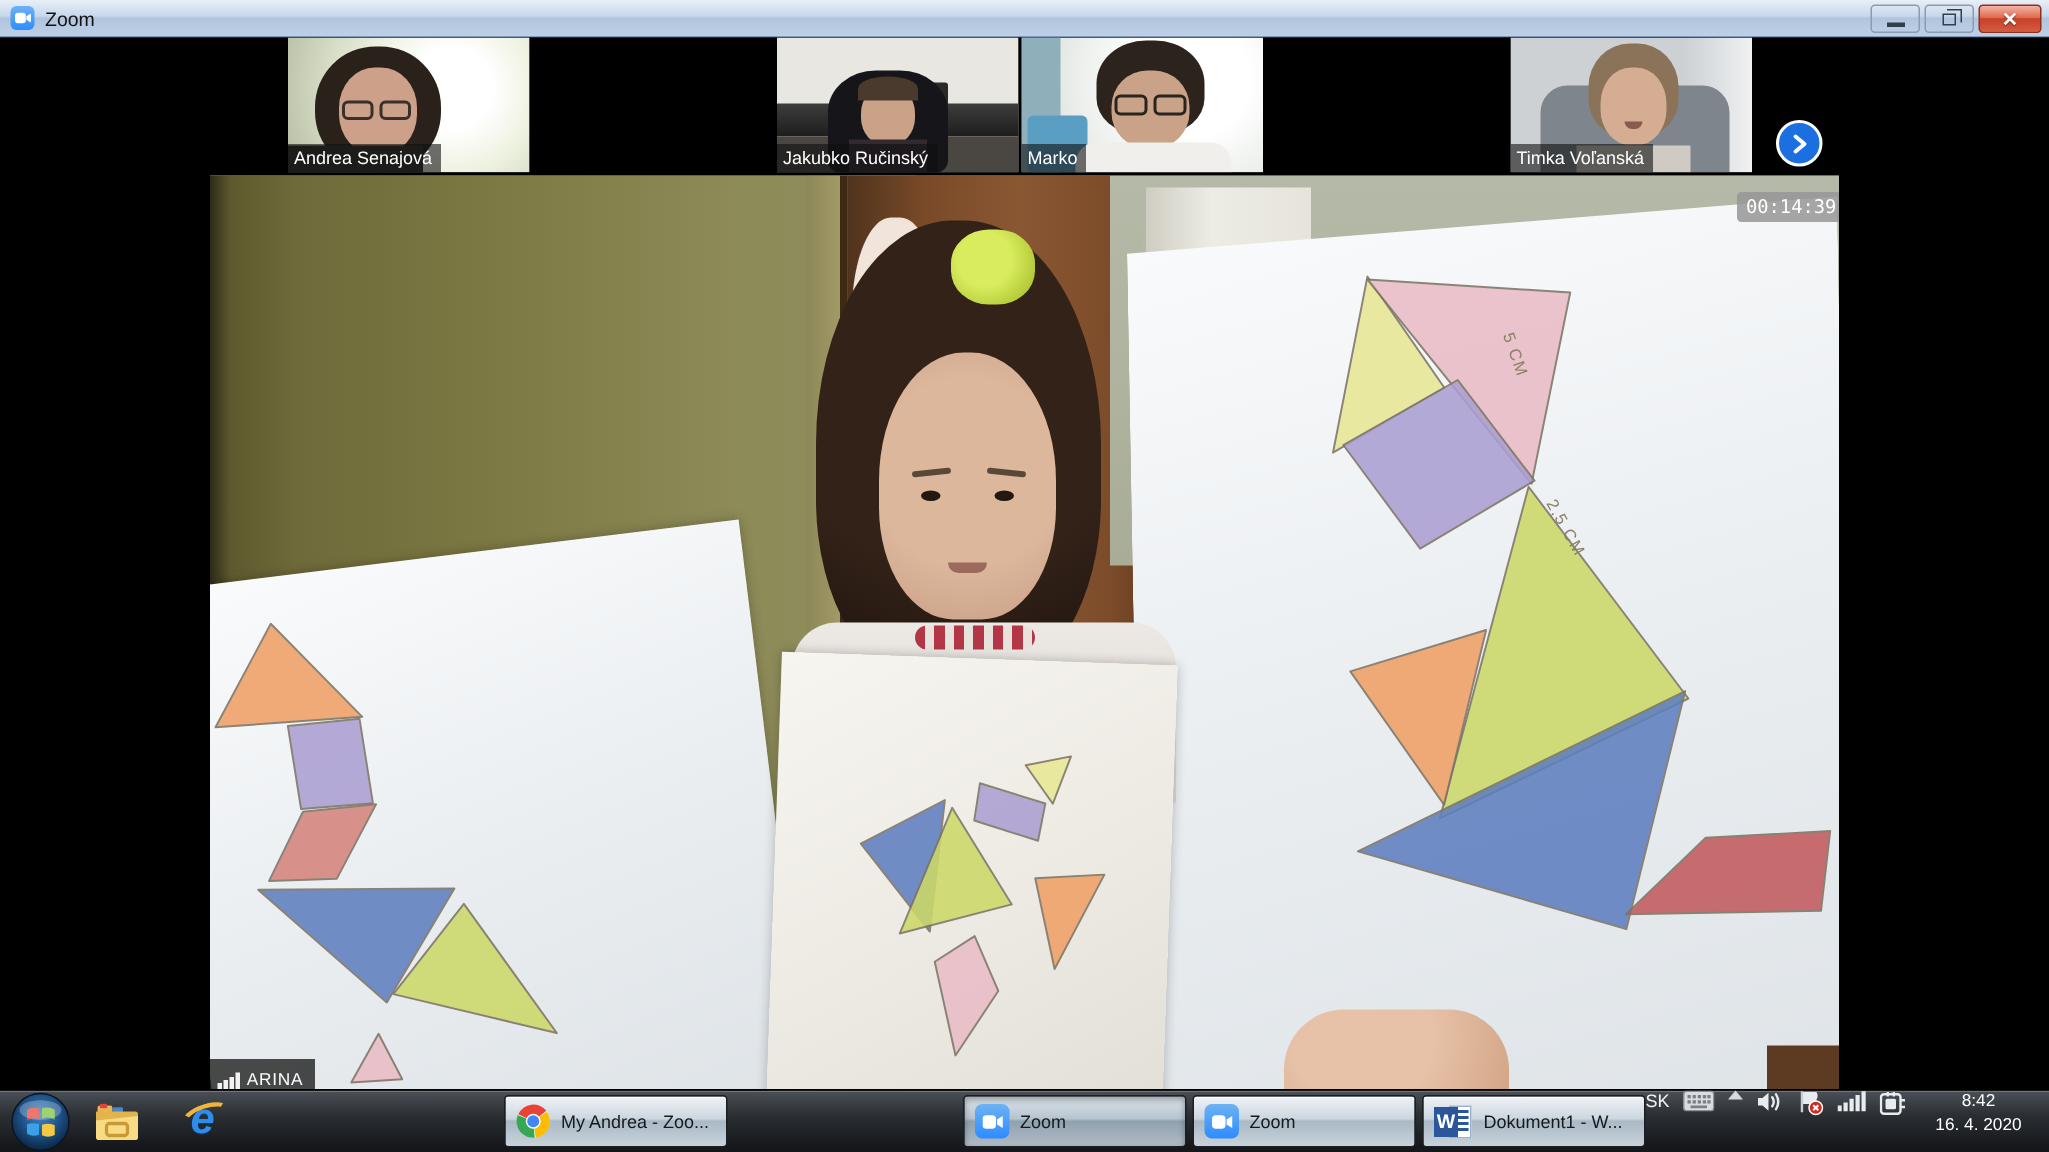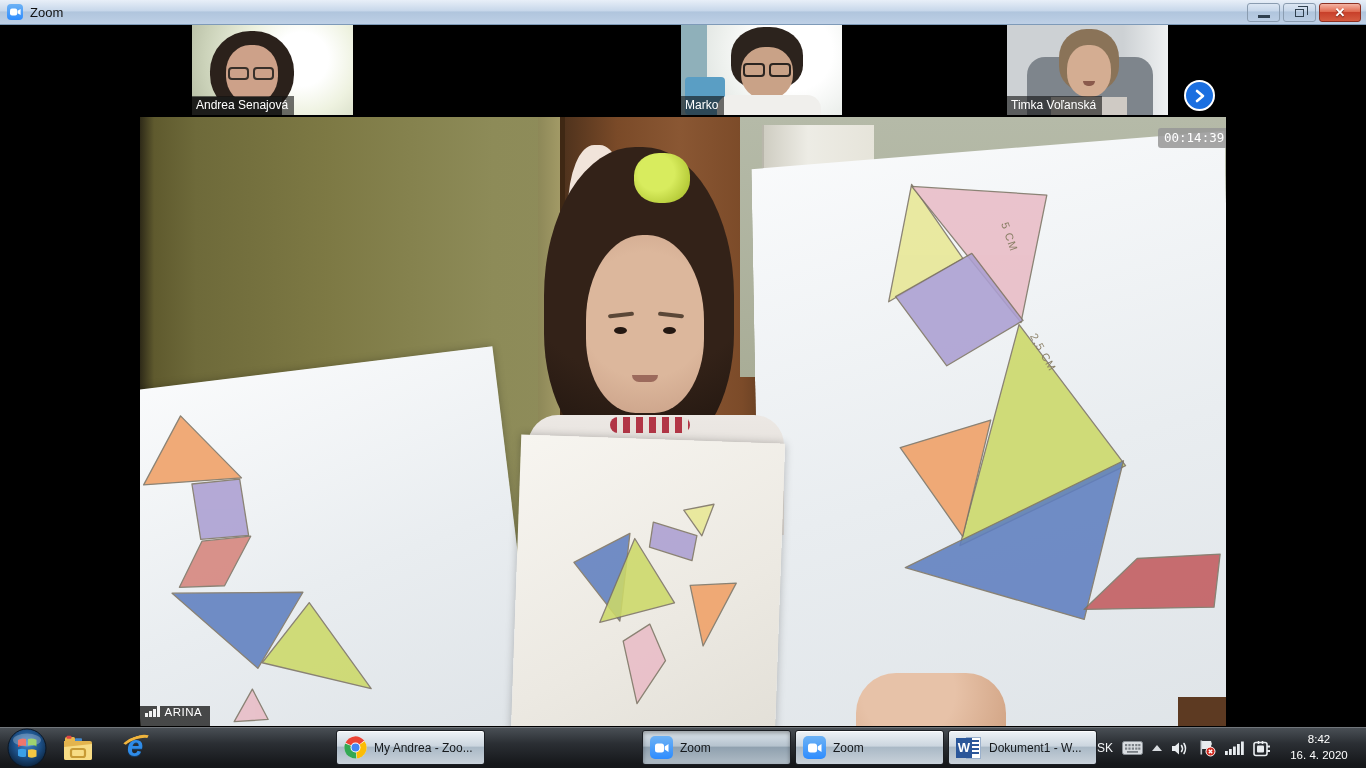--- a/index.html
+++ b/index.html
@@ -74,21 +74,21 @@
     background:linear-gradient(#ece8e4,#ddd8d2);}
   .collar{left:470px;top:300px;width:80px;height:16px;border-radius:8px;
     background:repeating-linear-gradient(90deg,#b23646 0 7px,#e8e2dc 7px 13px);}
   .hand{left:716px;top:556px;width:150px;height:53px;border-radius:40px 40px 0 0;
     background:radial-gradient(circle at 35% 35%,#e7c2a8 0 45%,#d3a687);}
   .corner-table{left:1038px;top:580px;width:48px;height:29px;background:#5d3a22;}
 
   .timer{position:absolute;left:1018px;top:11px;background:rgba(150,150,150,0.85);color:#fff;
     font-family:"DejaVu Sans Mono",monospace;font-size:12.5px;padding:2px 6px 3px;border-radius:3px;z-index:8;}
   .speaker-tag{position:absolute;left:0;top:589px;height:20px;background:rgba(25,25,25,0.78);
-    display:flex;align-items:flex-start;gap:5px;padding:0 8px 0 5px;z-index:8;}
+    display:flex;align-items:flex-end;gap:5px;padding:0 8px 0 5px;z-index:8;}
   .speaker-tag span{color:#fff;font-size:11.5px;letter-spacing:.5px;}
   .sigbars{display:flex;align-items:flex-end;gap:1.5px;height:11px;}
   .sigbars i{display:block;width:2.5px;background:#f2f2f2;}
 
   svg polygon{stroke:#7d7464;stroke-width:1.3;stroke-linejoin:round;opacity:.88;}
   .f-orange{fill:var(--c-tangram-orange);}
   .f-purple{fill:var(--c-tangram-purple);}
   .f-red{fill:var(--c-tangram-red);}
   .f-blue{fill:var(--c-tangram-blue);}
   .f-green{fill:var(--c-tangram-green);}
@@ -104,21 +104,21 @@
   .startorb{position:absolute;left:7px;top:1px;width:40px;height:40px;border-radius:50%;}
   .quick{position:absolute;top:4px;width:44px;height:34px;display:flex;align-items:center;justify-content:center;}
   .taskbtn{position:absolute;top:3px;width:149px;height:35px;border:1px solid #1b1e23;border-radius:3px;
     background:linear-gradient(#eff3f7,#ccd6df 45%,#aab9c6 50%,#c9d2da);
     box-shadow:inset 0 1px 0 rgba(255,255,255,.85);display:flex;align-items:center;gap:7px;
     padding-left:7px;font-size:12px;color:#16191c;overflow:hidden;white-space:nowrap;}
   .taskbtn.active{background:linear-gradient(#dde5ec,#b6c3ce 45%,#90a1af 50%,#b0bcc6);
     box-shadow:inset 0 2px 4px rgba(0,0,0,.35);}
   .zoom-sq{width:23px;height:23px;border-radius:5px;flex:0 0 23px;
     background:linear-gradient(#6db2f4,#2d8cff);display:flex;align-items:center;justify-content:center;}
-  .tray{position:absolute;right:0;top:0;height:42px;display:flex;align-items:center;gap:9px;padding-right:8px;}
+  .tray{position:absolute;right:0;top:0;height:42px;display:flex;align-items:flex-start;gap:9px;padding-right:8px;}
   .tray .txt{color:#f2f4f6;font-size:12px;}
   .clock{color:#fff;font-size:11.5px;text-align:center;line-height:1.35;width:78px;}
   .uparrow{width:0;height:0;border-left:5px solid transparent;border-right:5px solid transparent;
     border-bottom:6px solid #d7dbdf;}
 </style>
 </head>
 <body>
 
 <div class="titlebar">
   <div class="app-icon">
@@ -147,20 +147,31 @@
     <div class="layer" style="left:0;top:0;width:161px;height:90px;background:radial-gradient(circle at 68% 38%,#ffffff 0 22%,#eef2e0 45%,#ccd3ba 78%,#b4bba2)"></div>
     <div class="layer" style="left:18px;top:6px;width:84px;height:84px;border-radius:48%;background:#2b211b"></div>
     <div class="layer" style="left:34px;top:20px;width:52px;height:58px;border-radius:46%;background:#cda189"></div>
     <div class="layer" style="left:36px;top:42px;width:21px;height:13px;border:2px solid #38302a;border-radius:4px"></div>
     <div class="layer" style="left:61px;top:42px;width:21px;height:13px;border:2px solid #38302a;border-radius:4px"></div>
     <div class="layer" style="left:0px;top:72px;width:90px;height:18px;background:#30302c"></div>
     <div class="vname">Andrea Senajová</div>
   </div>
 
 
+  <div class="thumb" style="left:518px">
+    <div class="layer" style="left:0;top:0;width:161px;height:90px;background:#e9e7e2"></div>
+    <div class="layer" style="left:0;top:44px;width:161px;height:22px;background:linear-gradient(#3d3d3d,#1d1d1d)"></div>
+    <div class="layer" style="left:0;top:66px;width:161px;height:24px;background:#4a4743"></div>
+    <div class="layer" style="left:96px;top:30px;width:18px;height:22px;background:#2a2a28;border-radius:2px 2px 6px 6px"></div>
+    <div class="layer" style="left:34px;top:22px;width:80px;height:68px;border-radius:40% 40% 8px 8px;background:#15151a"></div>
+    <div class="layer" style="left:56px;top:32px;width:36px;height:40px;border-radius:46%;background:#c9a287"></div>
+    <div class="layer" style="left:54px;top:26px;width:40px;height:16px;border-radius:50% 50% 0 0;background:#4a3a2e"></div>
+    <div class="layer" style="left:48px;top:68px;width:52px;height:22px;background:#332a30"></div>
+    <div class="vname">Jakubko Ručinský</div>
+  </div>
 
   <div class="thumb" style="left:681px">
     <div class="layer" style="left:0;top:0;width:161px;height:90px;background:radial-gradient(circle at 70% 30%,#ffffff 0 30%,#eef1ee 55%,#cfd6d2)"></div>
     <div class="layer" style="left:0;top:0;width:26px;height:90px;background:#8fb0ba"></div>
     <div class="layer" style="left:4px;top:52px;width:40px;height:38px;background:#5a9ec4;border-radius:4px"></div>
     <div class="layer" style="left:50px;top:2px;width:72px;height:62px;border-radius:46% 46% 38% 38%;background:#2c231d"></div>
     <div class="layer" style="left:60px;top:22px;width:52px;height:52px;border-radius:46%;background:#c9a287"></div>
     <div class="layer" style="left:62px;top:38px;width:22px;height:14px;border:2.5px solid #2a2420;border-radius:4px"></div>
     <div class="layer" style="left:88px;top:38px;width:22px;height:14px;border:2.5px solid #2a2420;border-radius:4px"></div>
     <div class="layer" style="left:36px;top:70px;width:104px;height:20px;border-radius:14px 14px 0 0;background:#f0efec"></div>

